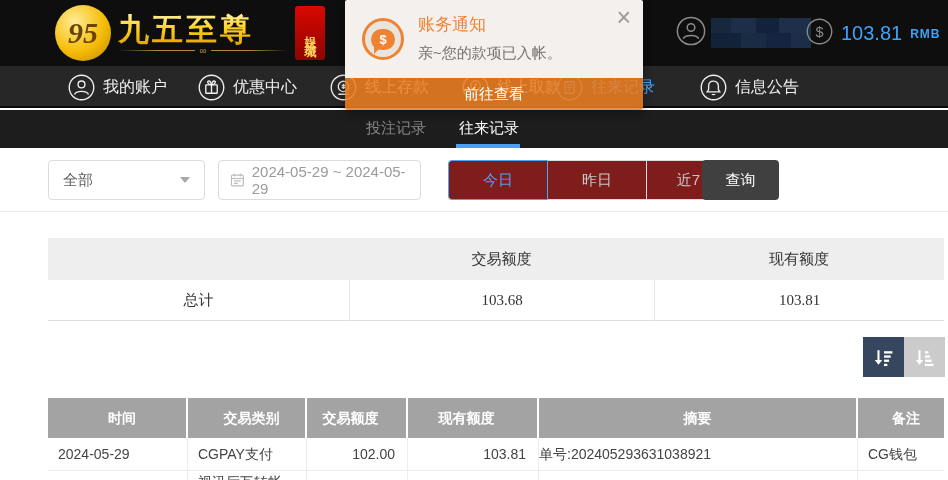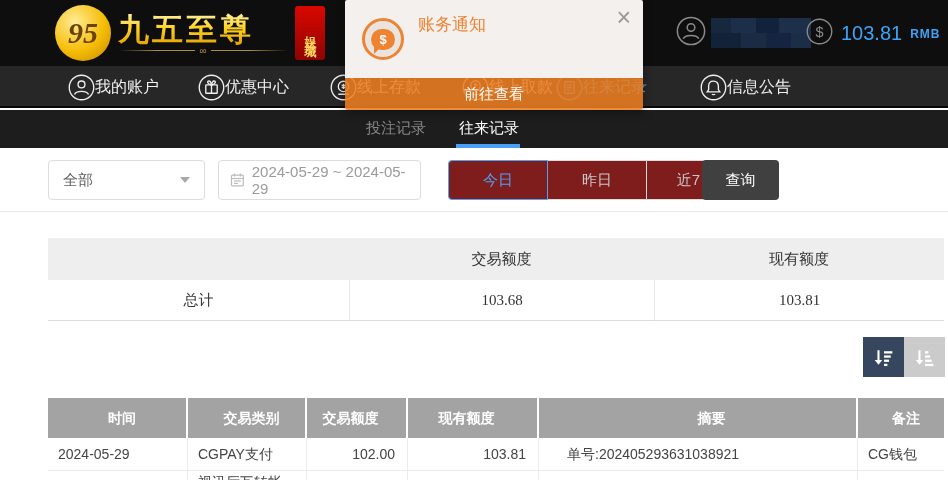--- a/index.html
+++ b/index.html
@@ -34,21 +34,21 @@
       linear-gradient(90deg,#17273d 0 20px,#1d2f48 20px 45px,#12223a 45px 68px,#1e3049 68px 100px),
       linear-gradient(90deg,#122239 0 30px,#1a2c44 30px 55px,#152541 55px 80px,#1c2e47 80px 100px);
     background-size:100% 50%,100% 50%; background-position:top,bottom; background-repeat:no-repeat; }
   .balancebox { position:absolute; left:806px; top:18px; display:flex; align-items:center; gap:8px; }
   .bal-amount { color:#3fa2f7; font-size:20px; }
   .bal-cur { color:#3fa2f7; font-size:12px; font-weight:bold; letter-spacing:1px; }
 
   
   .navbar { position:absolute; left:0; top:66px; width:948px; height:42px; background:#272727;
     border-bottom:2px solid #090909; }
-  .nav-item { position:absolute; top:0; height:42px; display:flex; align-items:center; gap:0;
+  .nav-item { position:absolute; top:0; height:42px; display:flex; align-items:center; gap:8px;
     color:#f0f0f0; font-size:16px; cursor:pointer; }
   .nav-item.active { color:#4da3f5; }
   .nav-item svg { display:block; }
 
   
   .subnav { position:absolute; left:0; top:110px; width:948px; height:38px; background:#1d1d1d; }
   .tab { position:absolute; top:0; height:38px; line-height:36px; color:#878787; font-size:15px; cursor:pointer; }
   .tab.active { color:#ffffff; }
   .tab-underline { position:absolute; left:456px; top:34px; width:64px; height:4px; background:#4aa0f5; }
 
@@ -95,21 +95,21 @@
   .rec-head > div { text-align:center; border-right:2px solid #fff; height:40px; line-height:40px; }
   .rec-head > div:last-child { border-right:none; }
   .rec-row { display:flex; height:33px; align-items:center; font-size:14px; color:#444;
     border-bottom:1px solid #ececec; background:#fff; }
   .rec-row > div { border-right:1px solid #ececec; height:33px; line-height:33px; overflow:hidden; }
   .rec-row > div:last-child { border-right:none; }
   .rc1 { width:140px; padding-left:10px; }
   .rc2 { width:119px; padding-left:10px; }
   .rc3 { width:101px; text-align:right; padding-right:12px; }
   .rc4 { width:131px; text-align:right; padding-right:12px; }
-  .rc5 { width:319px; padding-left:28px; }
+  .rc5 { width:319px; padding-left:0; }
   .rc6 { width:86px; padding-left:10px; }
   .rec-row.partial { height:40px; border-bottom:none; }
   .rec-row.partial > div { line-height:normal; padding-top:3px; height:40px; }
 
   
   .popup { position:absolute; left:345px; top:0; width:298px; z-index:30;
     box-shadow:0 3px 10px rgba(0,0,0,0.35); border-radius:0 0 3px 3px; }
   .popup-body { position:relative; height:78px; background:#f3f0ed; border-radius:2px 2px 0 0; }
   .popup-iconwrap { position:absolute; left:17px; top:18px; width:42px; height:42px;
     border:3px solid #ef8334; border-radius:50%; background:#e9e4de;
@@ -314,16 +314,17 @@
     <div class="rc6"></div>
   </div>
 </div>
 
 <div class="popup">
   <div class="popup-body">
     <div class="popup-iconwrap">
       <div class="popup-bubble">$</div>
     </div>
     <div class="popup-title">账务通知</div>
+    <div class="popup-msg">亲~您的款项已入帐。</div>
     <div class="popup-close">×</div>
   </div>
   <div class="popup-cta">前往查看</div>
 </div>
 
 </body></html>

